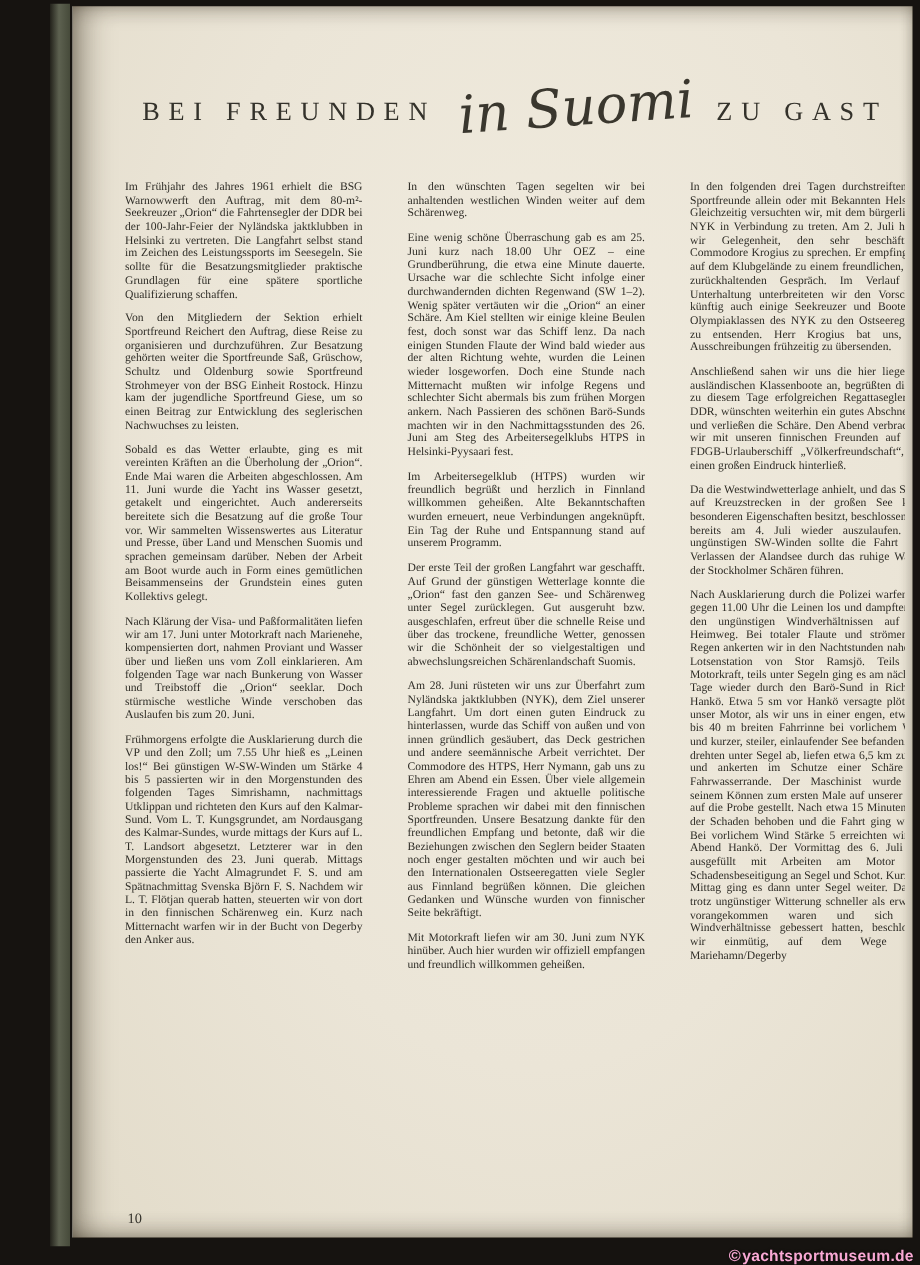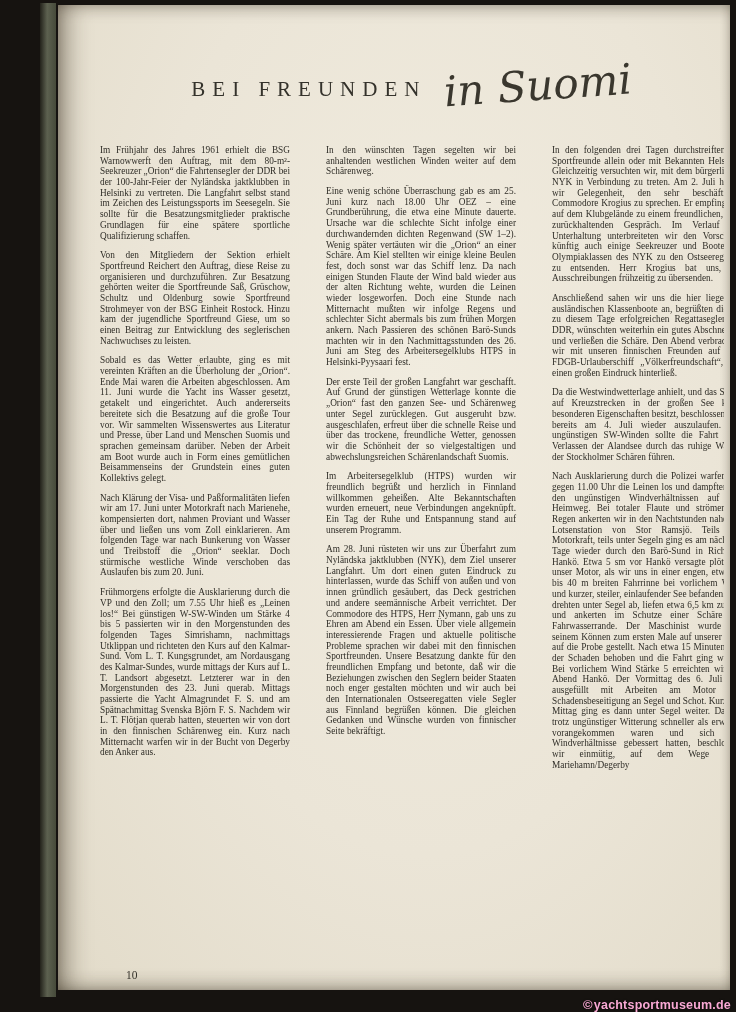--- a/index.html
+++ b/index.html
@@ -83,21 +83,20 @@
   }
   .col p {
     margin: 0 0 9px 0;
   }
   .page-number {
     position: absolute;
     left: 44px;
     bottom: 9px;
     font-size: 11.5px;
     color: #34322b;
-    margin-left: 24px;
   }
   .watermark {
     position: absolute;
     right: 5px;
     bottom: 0px;
     font-family: "Liberation Sans", sans-serif;
     font-size: 12.5px;
     font-weight: bold;
     color: #f9a8d4;
     letter-spacing: 0.2px;
@@ -114,36 +113,38 @@
 
 <div class="stage">
   <div class="spine"></div>
 
   <div class="page">
     <div class="content">
 
       <div class="title">
         <span class="t-caps">BEI FREUNDEN</span>
         <span class="t-script">in Suomi</span>
+        <span class="t-caps">ZU GAST</span>
       </div>
 
       <div class="columns">
         <div class="col">
           <p>Im Frühjahr des Jahres 1961 erhielt die BSG Warnowwerft den Auftrag, mit dem 80-m²-Seekreuzer „Orion“ die Fahrtensegler der DDR bei der 100-Jahr-Feier der Nyländska jaktklubben in Helsinki zu vertreten. Die Langfahrt selbst stand im Zeichen des Leistungssports im Seesegeln. Sie sollte für die Besatzungsmitglieder praktische Grundlagen für eine spätere sportliche Qualifizierung schaffen.</p>
           <p>Von den Mitgliedern der Sektion erhielt Sportfreund Reichert den Auftrag, diese Reise zu organisieren und durchzuführen. Zur Besatzung gehörten weiter die Sportfreunde Saß, Grüschow, Schultz und Oldenburg sowie Sportfreund Strohmeyer von der BSG Einheit Rostock. Hinzu kam der jugendliche Sportfreund Giese, um so einen Beitrag zur Entwicklung des seglerischen Nachwuchses zu leisten.</p>
           <p>Sobald es das Wetter erlaubte, ging es mit vereinten Kräften an die Überholung der „Orion“. Ende Mai waren die Arbeiten abgeschlossen. Am 11. Juni wurde die Yacht ins Wasser gesetzt, getakelt und eingerichtet. Auch andererseits bereitete sich die Besatzung auf die große Tour vor. Wir sammelten Wissenswertes aus Literatur und Presse, über Land und Menschen Suomis und sprachen gemeinsam darüber. Neben der Arbeit am Boot wurde auch in Form eines gemütlichen Beisammenseins der Grundstein eines guten Kollektivs gelegt.</p>
           <p>Nach Klärung der Visa- und Paßformalitäten liefen wir am 17. Juni unter Motorkraft nach Marienehe, kompensierten dort, nahmen Proviant und Wasser über und ließen uns vom Zoll einklarieren. Am folgenden Tage war nach Bunkerung von Wasser und Treibstoff die „Orion“ seeklar. Doch stürmische westliche Winde verschoben das Auslaufen bis zum 20. Juni.</p>
           <p>Frühmorgens erfolgte die Ausklarierung durch die VP und den Zoll; um 7.55 Uhr hieß es „Leinen los!“ Bei günstigen W-SW-Winden um Stärke 4 bis 5 passierten wir in den Morgenstunden des folgenden Tages Simrishamn, nachmittags Utklippan und richteten den Kurs auf den Kalmar-Sund. Vom L. T. Kungsgrundet, am Nordausgang des Kalmar-Sundes, wurde mittags der Kurs auf L. T. Landsort abgesetzt. Letzterer war in den Morgenstunden des 23. Juni querab. Mittags passierte die Yacht Almagrundet F. S. und am Spätnachmittag Svenska Björn F. S. Nachdem wir L. T. Flötjan querab hatten, steuerten wir von dort in den finnischen Schärenweg ein. Kurz nach Mitternacht warfen wir in der Bucht von Degerby den Anker aus.</p>
         </div>
         <div class="col">
           <p>In den wünschten Tagen segelten wir bei anhaltenden westlichen Winden weiter auf dem Schärenweg.</p>
           <p>Eine wenig schöne Überraschung gab es am 25. Juni kurz nach 18.00 Uhr OEZ – eine Grundberührung, die etwa eine Minute dauerte. Ursache war die schlechte Sicht infolge einer durchwandernden dichten Regenwand (SW 1–2). Wenig später vertäuten wir die „Orion“ an einer Schäre. Am Kiel stellten wir einige kleine Beulen fest, doch sonst war das Schiff lenz. Da nach einigen Stunden Flaute der Wind bald wieder aus der alten Richtung wehte, wurden die Leinen wieder losgeworfen. Doch eine Stunde nach Mitternacht mußten wir infolge Regens und schlechter Sicht abermals bis zum frühen Morgen ankern. Nach Passieren des schönen Barö-Sunds machten wir in den Nachmittagsstunden des 26. Juni am Steg des Arbeitersegelklubs HTPS in Helsinki-Pyysaari fest.</p>
+          <p>Im Arbeitersegelklub (HTPS) wurden wir freundlich begrüßt und herzlich in Finnland willkommen geheißen. Alte Bekanntschaften wurden erneuert, neue Verbindungen angeknüpft. Ein Tag der Ruhe und Entspannung stand auf unserem Programm.</p>
           <p>Der erste Teil der großen Langfahrt war geschafft. Auf Grund der günstigen Wetterlage konnte die „Orion“ fast den ganzen See- und Schärenweg unter Segel zurücklegen. Gut ausgeruht bzw. ausgeschlafen, erfreut über die schnelle Reise und über das trockene, freundliche Wetter, genossen wir die Schönheit der so vielgestaltigen und abwechslungsreichen Schärenlandschaft Suomis.</p>
-          <p>Im Arbeitersegelklub (HTPS) wurden wir freundlich begrüßt und herzlich in Finnland willkommen geheißen. Alte Bekanntschaften wurden erneuert, neue Verbindungen angeknüpft. Ein Tag der Ruhe und Entspannung stand auf unserem Programm.</p>
           <p>Am 28. Juni rüsteten wir uns zur Überfahrt zum Nyländska jaktklubben (NYK), dem Ziel unserer Langfahrt. Um dort einen guten Eindruck zu hinterlassen, wurde das Schiff von außen und von innen gründlich gesäubert, das Deck gestrichen und andere seemännische Arbeit verrichtet. Der Commodore des HTPS, Herr Nymann, gab uns zu Ehren am Abend ein Essen. Über viele allgemein interessierende Fragen und aktuelle politische Probleme sprachen wir dabei mit den finnischen Sportfreunden. Unsere Besatzung dankte für den freundlichen Empfang und betonte, daß wir die Beziehungen zwischen den Seglern beider Staaten noch enger gestalten möchten und wir auch bei den Internationalen Ostseeregatten viele Segler aus Finnland begrüßen können. Die gleichen Gedanken und Wünsche wurden von finnischer Seite bekräftigt.</p>
+          <p>Mit Motorkraft liefen wir am 30. Juni zum NYK hinüber. Auch hier wurden wir offiziell empfangen und freundlich willkommen geheißen.</p>
         </div>
         <div class="col">
           <p>In den folgenden drei Tagen durchstreiften die Sportfreunde allein oder mit Bekannten Helsinki. Gleichzeitig versuchten wir, mit dem bürgerlichen NYK in Verbindung zu treten. Am 2. Juli hatten wir Gelegenheit, den sehr beschäftigten Commodore Krogius zu sprechen. Er empfing uns auf dem Klubgelände zu einem freundlichen, aber zurückhaltenden Gespräch. Im Verlauf der Unterhaltung unterbreiteten wir den Vorschlag, künftig auch einige Seekreuzer und Boote der Olympiaklassen des NYK zu den Ostseeregatten zu entsenden. Herr Krogius bat uns, die Ausschreibungen frühzeitig zu übersenden.</p>
           <p>Anschließend sahen wir uns die hier liegenden ausländischen Klassenboote an, begrüßten die bis zu diesem Tage erfolgreichen Regattasegler der DDR, wünschten weiterhin ein gutes Abschneiden und verließen die Schäre. Den Abend verbrachten wir mit unseren finnischen Freunden auf dem FDGB-Urlauberschiff „Völkerfreundschaft“, das einen großen Eindruck hinterließ.</p>
           <p>Da die Westwindwetterlage anhielt, und das Schiff auf Kreuzstrecken in der großen See keine besonderen Eigenschaften besitzt, beschlossen wir, bereits am 4. Juli wieder auszulaufen. Bei ungünstigen SW-Winden sollte die Fahrt nach Verlassen der Alandsee durch das ruhige Wasser der Stockholmer Schären führen.</p>
           <p>Nach Ausklarierung durch die Polizei warfen wir gegen 11.00 Uhr die Leinen los und dampften bei den ungünstigen Windverhältnissen auf den Heimweg. Bei totaler Flaute und strömendem Regen ankerten wir in den Nachtstunden nahe der Lotsenstation von Stor Ramsjö. Teils mit Motorkraft, teils unter Segeln ging es am nächsten Tage wieder durch den Barö-Sund in Richtung Hankö. Etwa 5 sm vor Hankö versagte plötzlich unser Motor, als wir uns in einer engen, etwa 30 bis 40 m breiten Fahrrinne bei vorlichem Wind und kurzer, steiler, einlaufender See befanden. Wir drehten unter Segel ab, liefen etwa 6,5 km zurück und ankerten im Schutze einer Schäre am Fahrwasserrande. Der Maschinist wurde mit seinem Können zum ersten Male auf unserer Tour auf die Probe gestellt. Nach etwa 15 Minuten war der Schaden behoben und die Fahrt ging weiter. Bei vorlichem Wind Stärke 5 erreichten wir am Abend Hankö. Der Vormittag des 6. Juli war ausgefüllt mit Arbeiten am Motor und Schadensbeseitigung an Segel und Schot. Kurz vor Mittag ging es dann unter Segel weiter. Da wir trotz ungünstiger Witterung schneller als erwartet vorangekommen waren und sich die Windverhältnisse gebessert hatten, beschlossen wir einmütig, auf dem Wege nach Mariehamn/Degerby</p>
         </div>
       </div>
 
     </div>

